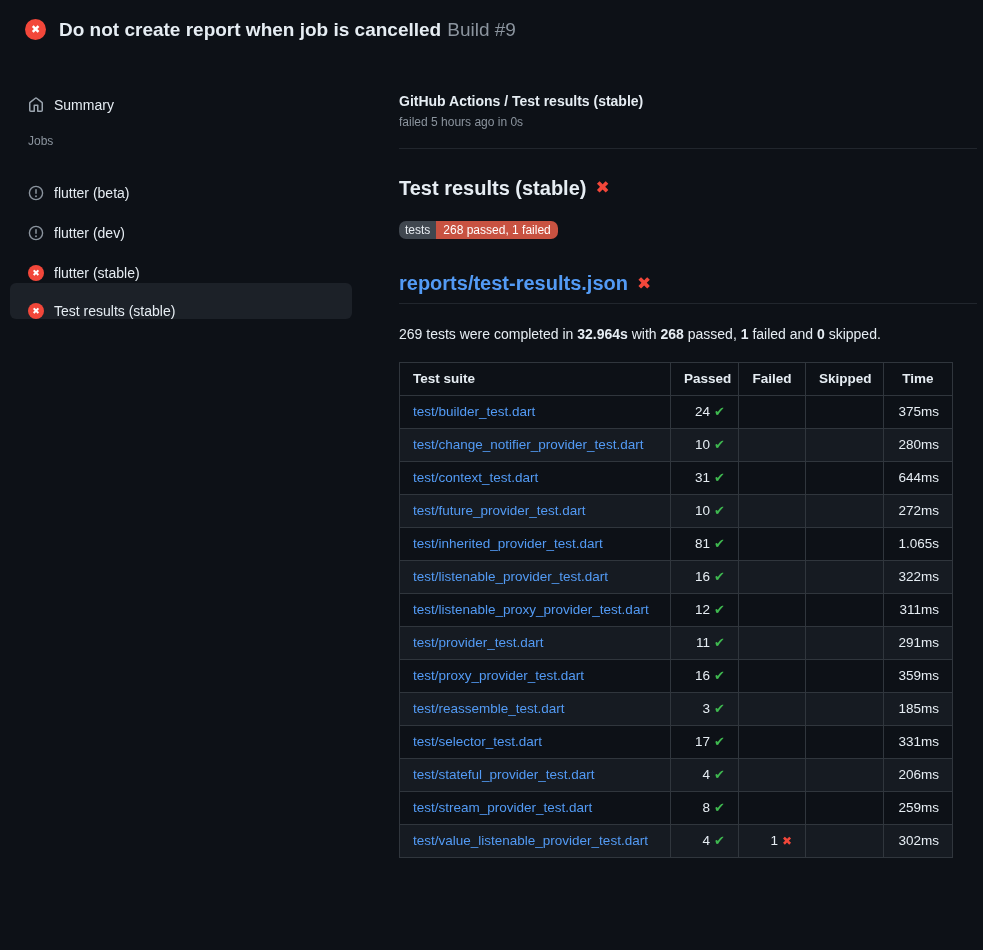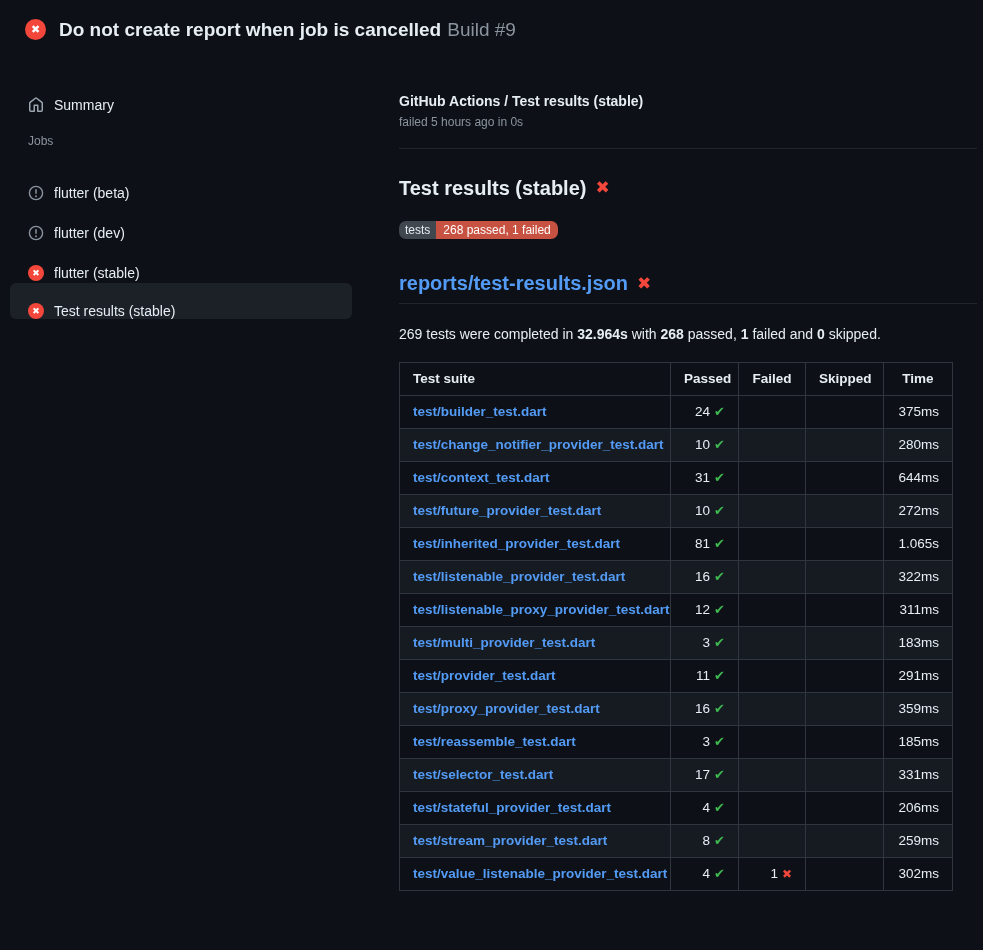--- a/index.html
+++ b/index.html
@@ -54,21 +54,21 @@
   }
   .summary-line { margin-top:22px; font-size:14px; line-height:17px; }
   .summary-line strong { font-weight:700; }
 
   
   table { margin-top:19px; width:553px; border-collapse:collapse; table-layout:fixed; }
   th,td { border:1px solid var(--border,#30363d); padding:6px 13px; font-size:13.5px; line-height:20px; }
   th { font-weight:700; text-align:center; }
   th.left { text-align:left; }
   td.num, td.time { text-align:right; white-space:nowrap; }
-  td.suite { overflow:hidden; white-space:nowrap;font-weight:bold; }
+  td.suite { overflow:hidden; white-space:nowrap; }
   tbody tr:nth-child(even) { background:var(--row-alt,#161b22); }
   .check { color:var(--success,#3fb950); margin-left:4px; font-size:13px; }
   .crossmark { color:var(--danger,#f2473a); margin-left:4px; font-size:12px; font-weight:700; }
 </style>
 </head>
 <body>
 
 <div class="top">
   <span class="x-circle lg">✖</span>
   <h1><span>Do not create report when job is cancelled</span><span class="build">Build #9</span></h1>
@@ -210,27 +210,20 @@
   </tr>
 
   <tr>
     <td class="suite"><a>test/listenable_proxy_provider_test.dart</a></td>
     <td class="num"><span>12</span><span class="check">✔</span></td>
     <td class="num"><span></span></td>
     <td class="num"><span></span></td>
     <td class="time">311ms</td>
   </tr>
 
-  <tr>
-    <td class="suite"><a>test/multi_provider_test.dart</a></td>
-    <td class="num"><span>3</span><span class="check">✔</span></td>
-    <td class="num"><span></span></td>
-    <td class="num"><span></span></td>
-    <td class="time">183ms</td>
-  </tr>
 
   <tr>
     <td class="suite"><a>test/provider_test.dart</a></td>
     <td class="num"><span>11</span><span class="check">✔</span></td>
     <td class="num"><span></span></td>
     <td class="num"><span></span></td>
     <td class="time">291ms</td>
   </tr>
 
   <tr>

